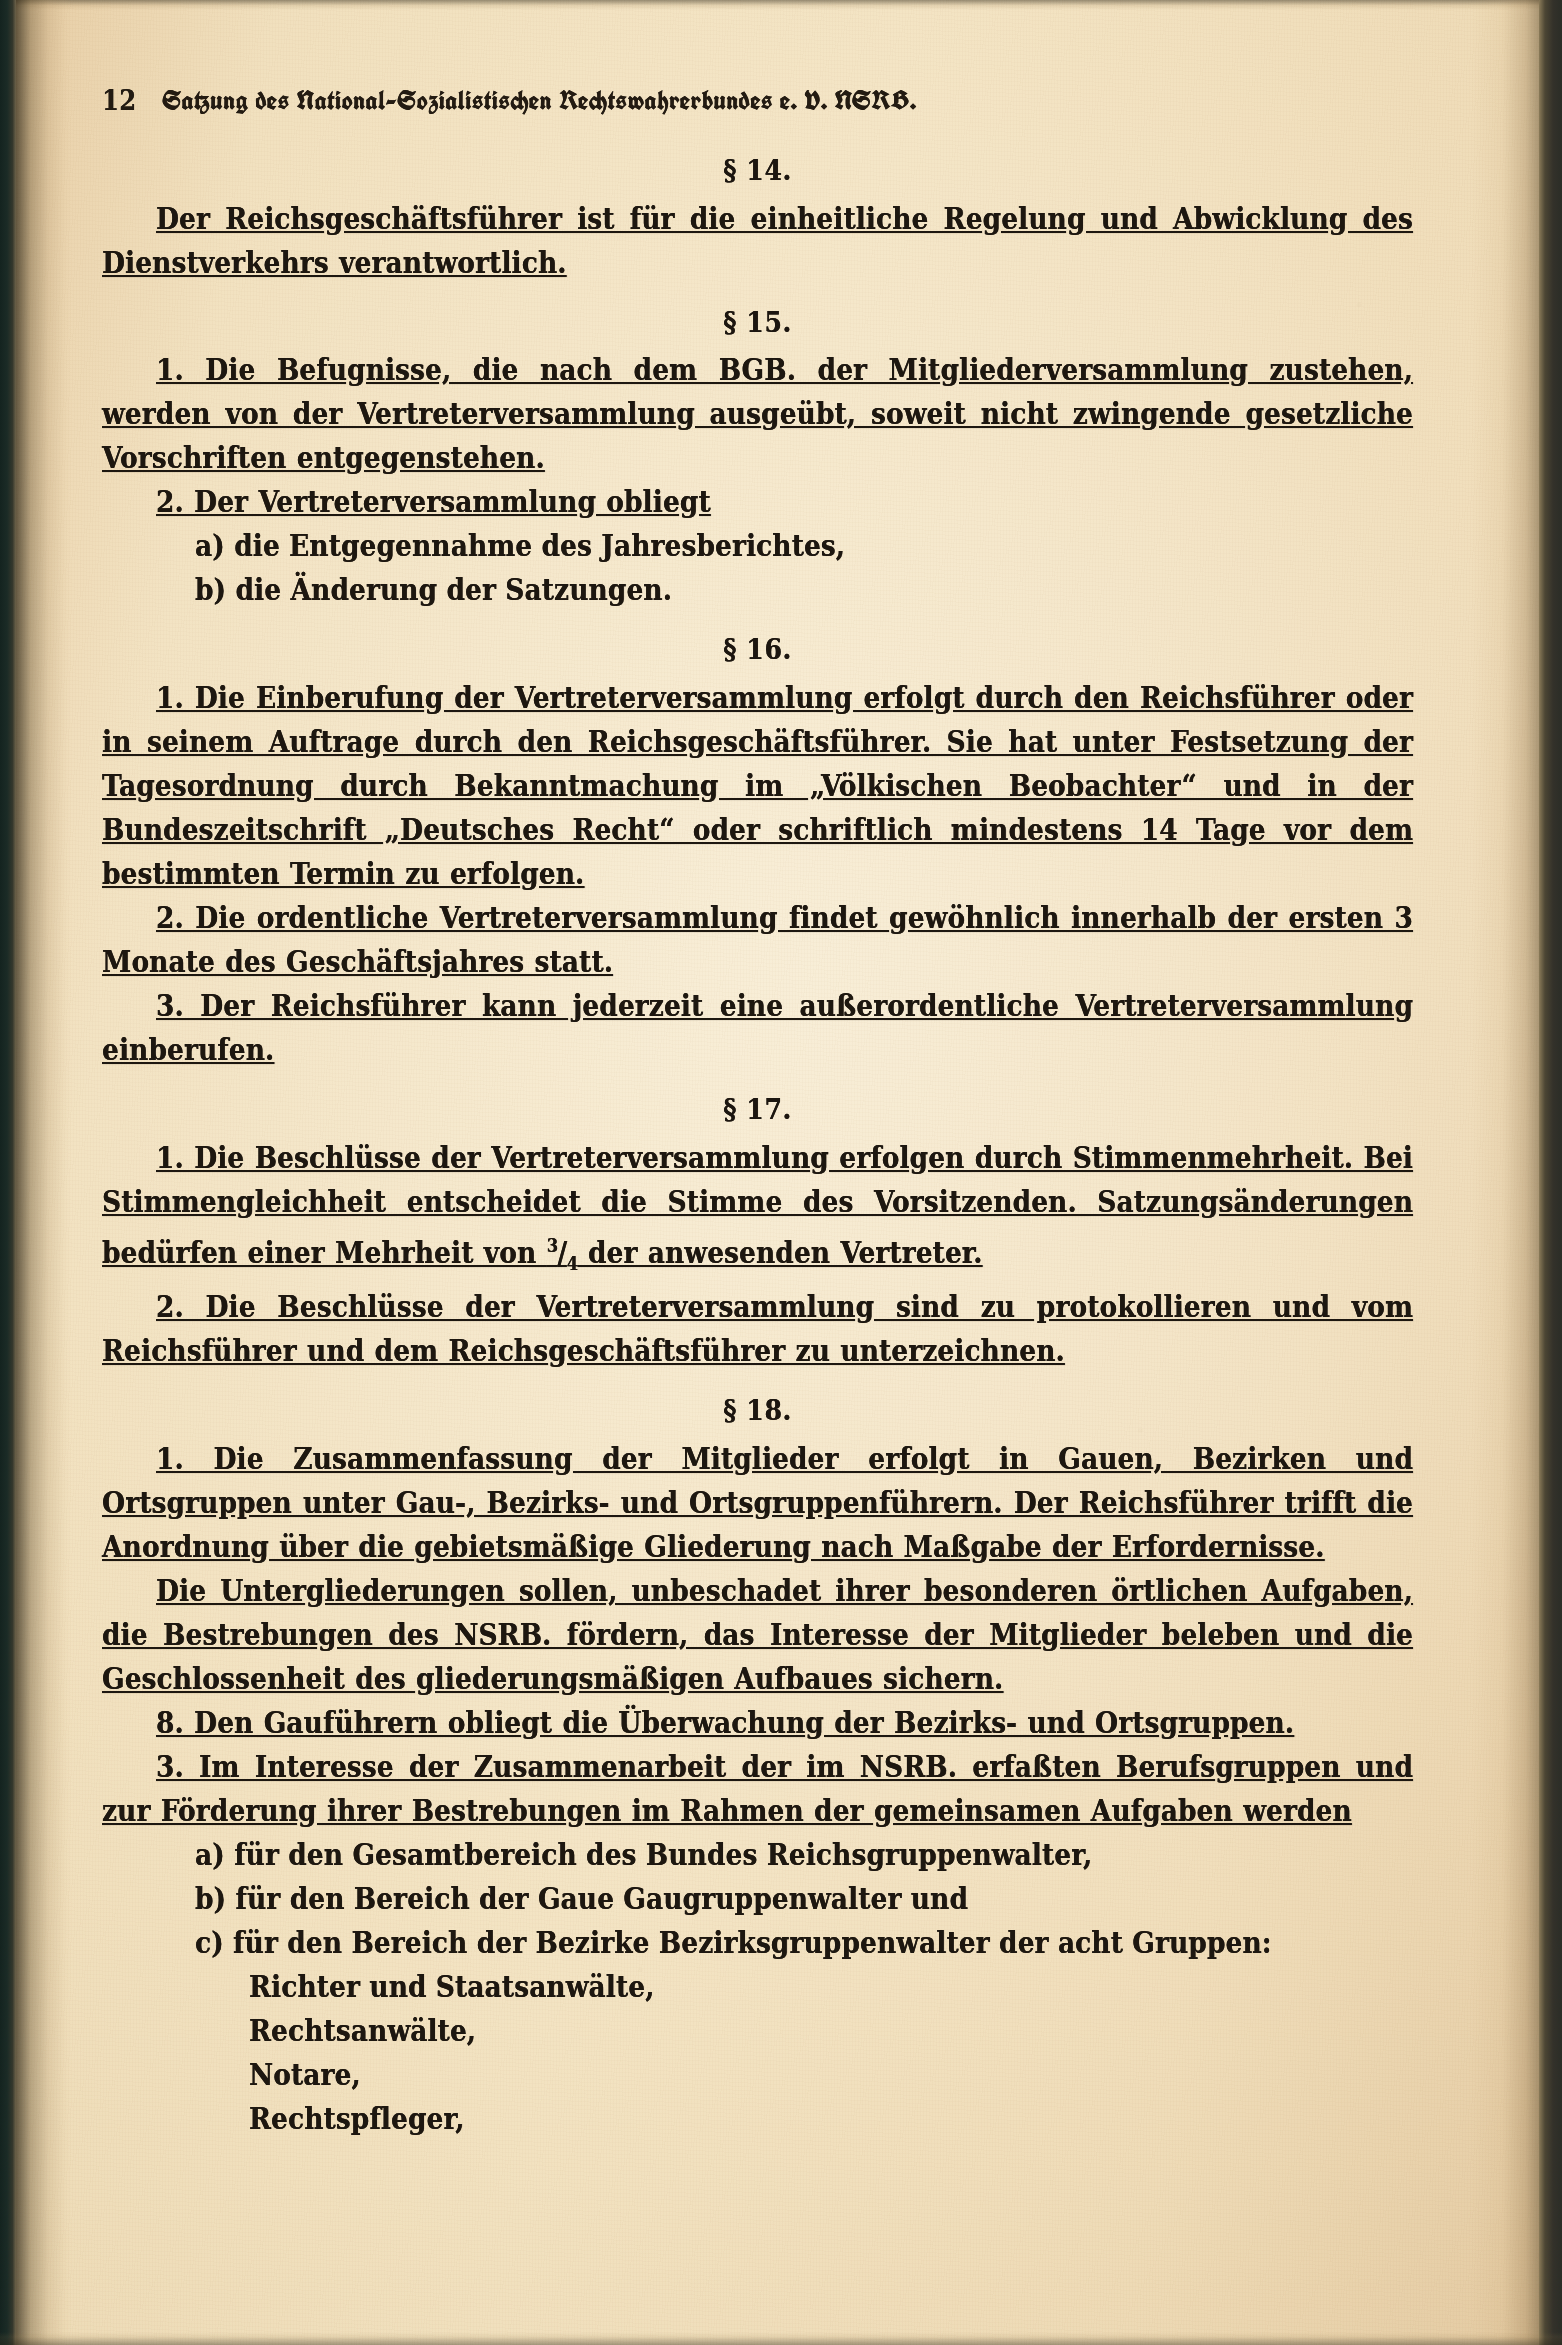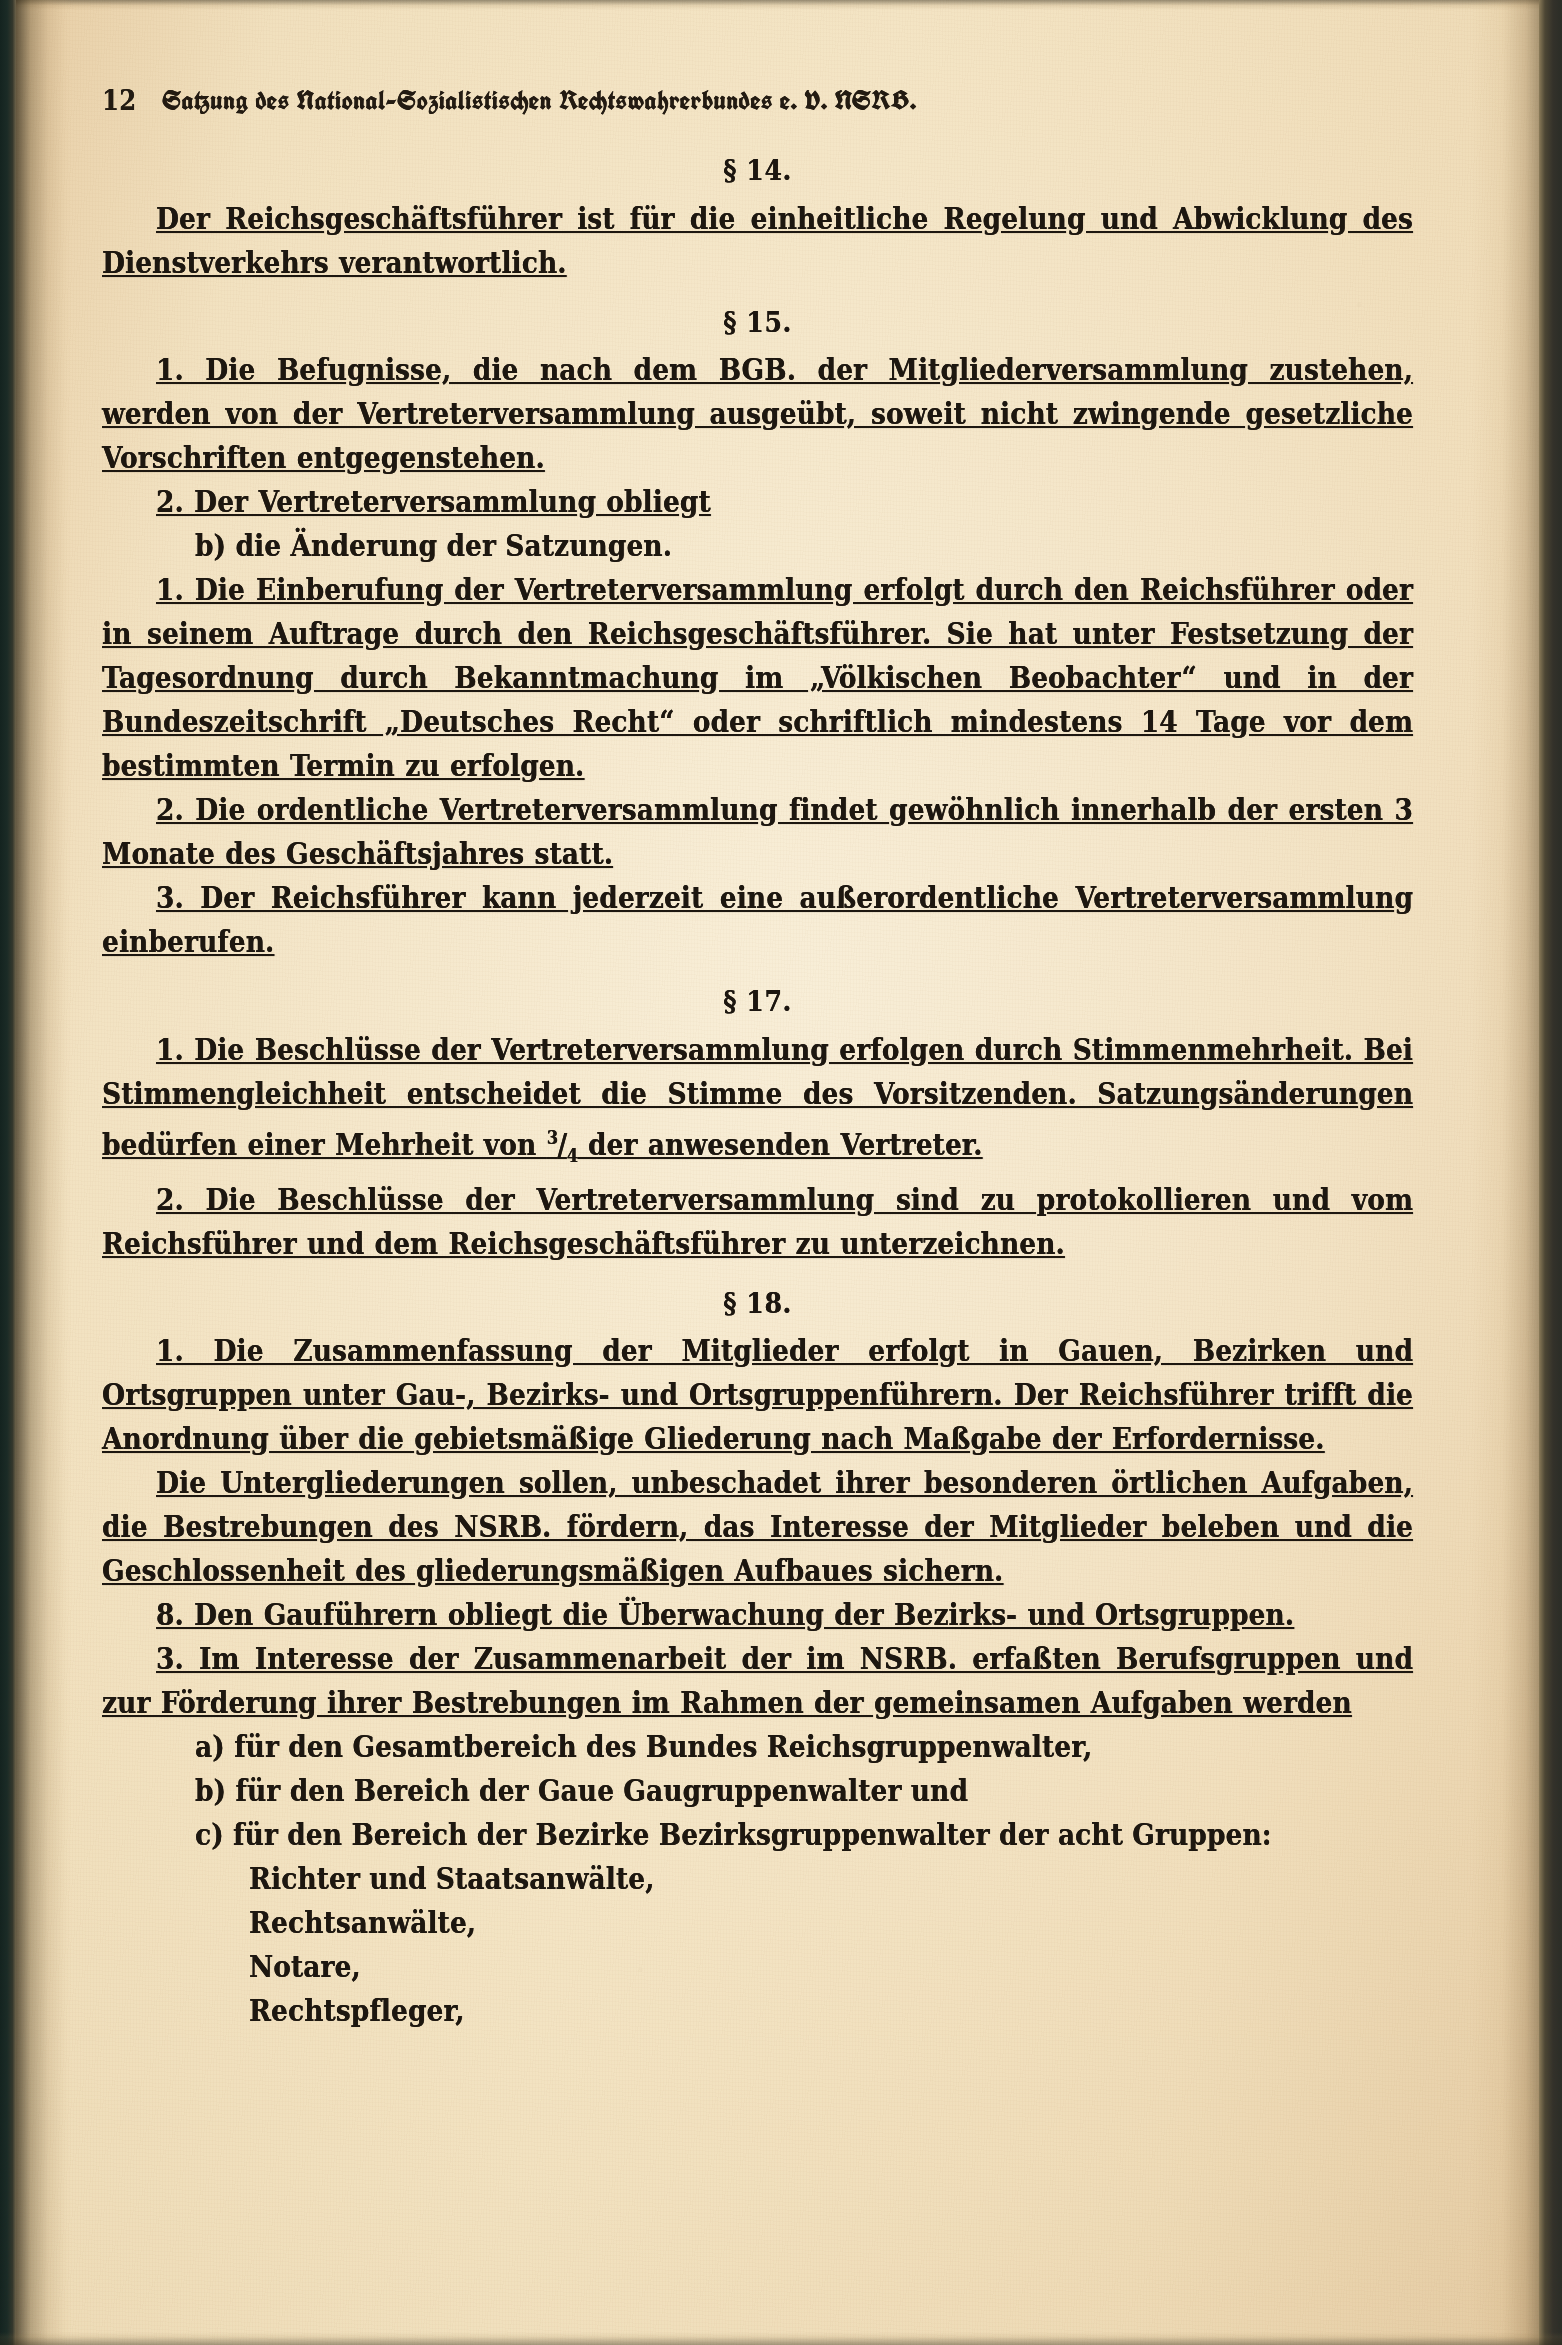--- a/index.html
+++ b/index.html
@@ -171,21 +171,23 @@
   <div id="content">
     <div class="running-head">
       <span class="folio fraktur">12</span><span class="head-title fraktur">Satzung des National-Sozialistischen Rechtswahrerbundes e. V. NSRB.</span>
     </div>
     <div id="sections">
         <div class="sec-head fraktur first">§ 14.</div>
         <p class="para indent fraktur">Der Reichsgeschäftsführer ist für die einheitliche Regelung und Abwicklung des Dienstverkehrs verantwortlich.</p>
         <div class="sec-head fraktur">§ 15.</div>
         <p class="para indent fraktur">1. Die Befugnisse, die nach dem BGB. der Mitgliederversammlung zustehen, werden von der Vertreterversammlung ausgeübt, soweit nicht zwingende gesetzliche Vorschriften entgegenstehen.</p>
         <p class="para indent fraktur">2. Der Vertreterversammlung obliegt</p>
+        <div class="list-item fraktur">a) die Entgegennahme des Jahresberichtes,</div>
         <div class="list-item fraktur">b) die Änderung der Satzungen.</div>
+        <div class="sec-head fraktur">§ 16.</div>
         <p class="para indent fraktur">1. Die Einberufung der Vertreterversammlung erfolgt durch den Reichsführer oder in seinem Auftrage durch den Reichsgeschäftsführer. Sie hat unter Festsetzung der Tagesordnung durch Bekanntmachung im „Völkischen Beobachter“ und in der Bundeszeitschrift „Deutsches Recht“ oder schriftlich mindestens 14 Tage vor dem bestimmten Termin zu erfolgen.</p>
         <p class="para indent fraktur">2. Die ordentliche Vertreterversammlung findet gewöhnlich innerhalb der ersten 3 Monate des Geschäftsjahres statt.</p>
         <p class="para indent fraktur">3. Der Reichsführer kann jederzeit eine außerordentliche Vertreterversammlung einberufen.</p>
         <div class="sec-head fraktur">§ 17.</div>
         <p class="para indent fraktur"><span>1. Die Beschlüsse der Vertreterversammlung erfolgen durch Stimmenmehrheit. Bei Stimmengleichheit entscheidet die Stimme des Vorsitzenden. Satzungsänderungen bedürfen einer Mehrheit von </span><span class="fracwrap"><sup class="frac">3</sup><span>/</span><sub class="frac">4</sub></span><span> der anwesenden Vertreter.</span></p>
         <p class="para indent fraktur">2. Die Beschlüsse der Vertreterversammlung sind zu protokollieren und vom Reichsführer und dem Reichsgeschäftsführer zu unterzeichnen.</p>
         <div class="sec-head fraktur">§ 18.</div>
         <p class="para indent fraktur">1. Die Zusammenfassung der Mitglieder erfolgt in Gauen, Bezirken und Ortsgruppen unter Gau-, Bezirks- und Ortsgruppenführern. Der Reichsführer trifft die Anordnung über die gebietsmäßige Gliederung nach Maßgabe der Erfordernisse.</p>
         <p class="para indent fraktur">Die Untergliederungen sollen, unbeschadet ihrer besonderen örtlichen Aufgaben, die Bestrebungen des NSRB. fördern, das Interesse der Mitglieder beleben und die Geschlossenheit des gliederungsmäßigen Aufbaues sichern.</p>
         <p class="para indent fraktur">8. Den Gauführern obliegt die Überwachung der Bezirks- und Ortsgruppen.</p>

